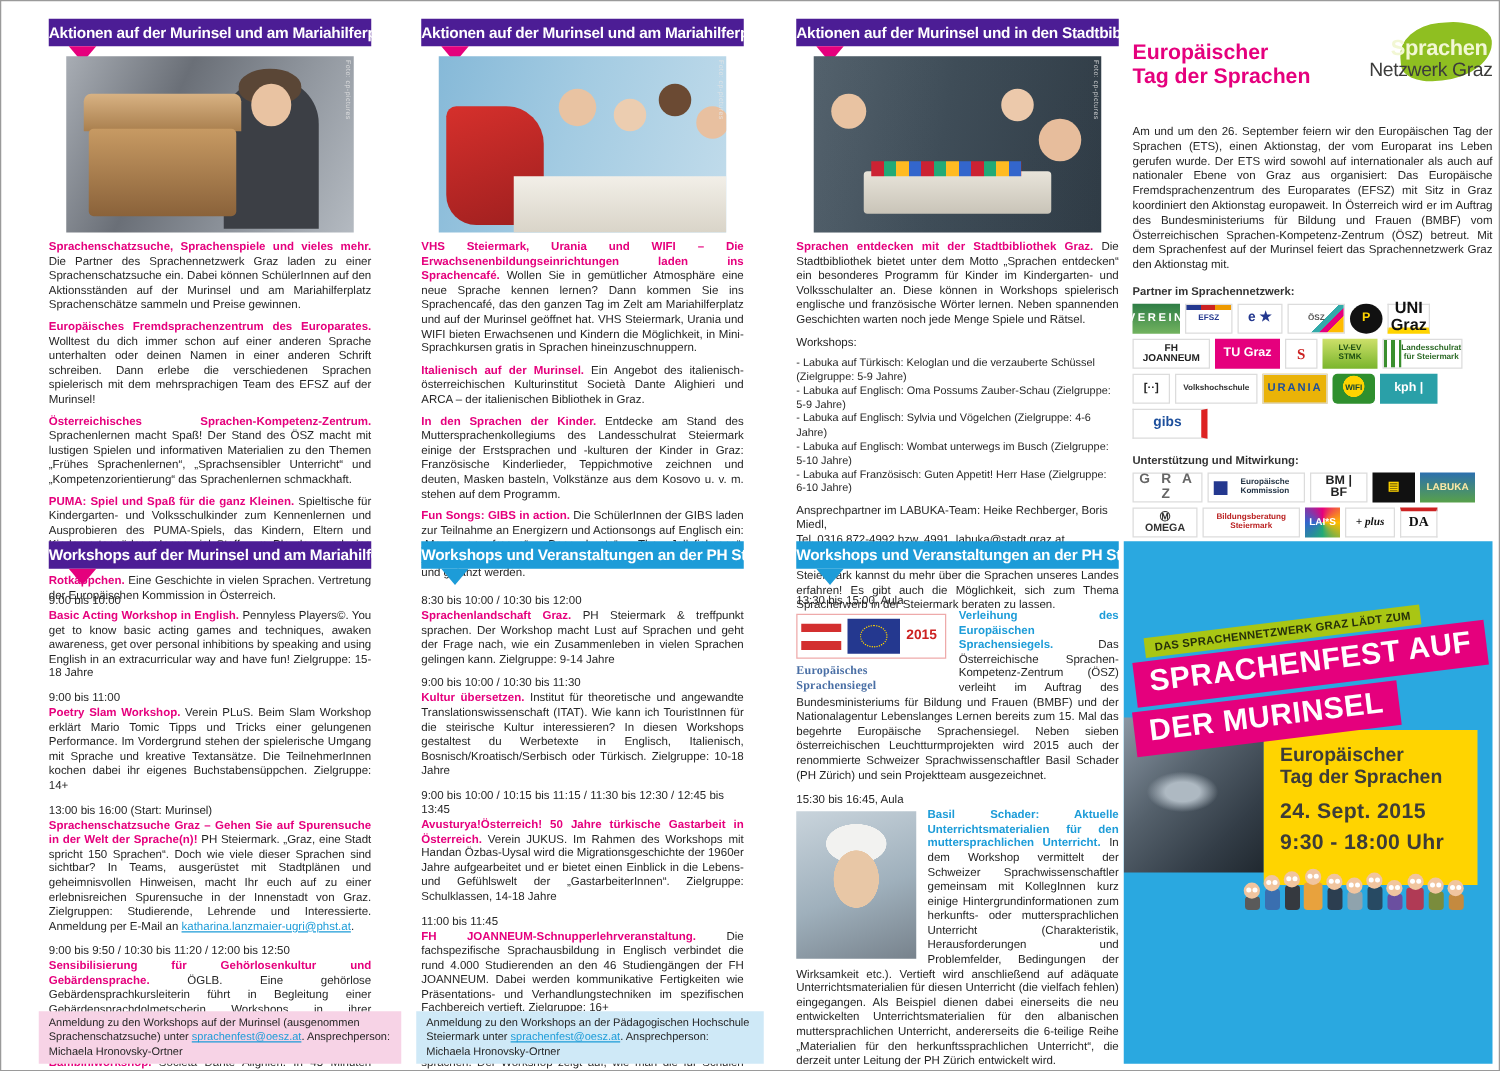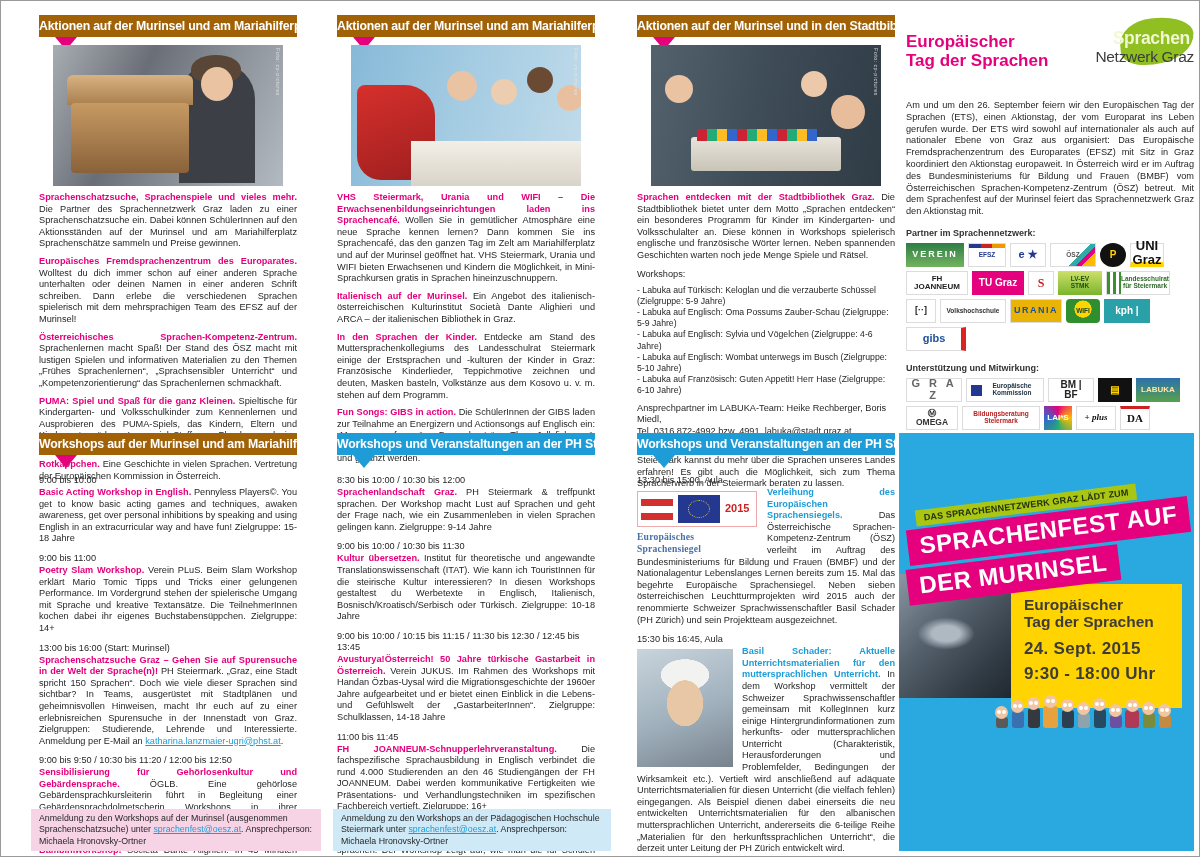--- a/index.html
+++ b/index.html
@@ -3,21 +3,21 @@
 <meta charset="utf-8">
 <style>
   html,body{margin:0;padding:0;background:#e8e8e8;}
   .page{position:relative;width:1200px;height:857px;background:#fff;border:1px solid #9a9a9a;box-sizing:border-box;
         font-family:"Liberation Sans",sans-serif;color:#262626;overflow:hidden;}
   .col{position:absolute;top:14px;width:258px;}
   #tc1{left:38px}#tc2{left:336px}#tc3{left:636px}
   .botcol{position:absolute;top:432px;width:258px;}
   #bc1{left:38px}#bc2{left:336px}#bc3{left:636px}
   .hdr{height:22px;line-height:22px;text-align:center;color:#fff;font-weight:bold;font-size:12.3px;position:relative;letter-spacing:-.2px;white-space:nowrap}
-  .hdr.pink{background:#a16207}.hdr.blue{background:#1d9cd8}
+  .hdr.pink{background:#4c1d95}.hdr.blue{background:#1d9cd8}
   .hdr:after{content:"";position:absolute;top:22px;left:16px;border-left:11px solid transparent;border-right:11px solid transparent}
   .hdr.pink:after{border-top:13px solid #e5007d}
   .hdr.blue:after{border-top:13px solid #1d9cd8}
   .photo{height:141px;margin:8px 0 0 14px;width:230px;position:relative;overflow:hidden;background:#888}
   .credit{position:absolute;top:3px;right:2px;writing-mode:vertical-rl;font-size:5.5px;color:#e6e6e6;letter-spacing:.4px;opacity:.85}
   .shape{position:absolute}
   .ph1{background:linear-gradient(115deg,#a8adb4 0%,#6a6f77 35%,#8d939b 65%,#b4bac1 100%)}
   .ph1 .chest{left:18px;top:58px;width:118px;height:70px;background:linear-gradient(#c79a63,#8a623a);border-radius:4px}
   .ph1 .lid{left:14px;top:30px;width:126px;height:30px;background:linear-gradient(#d8b283,#a97f4e);border-radius:6px 6px 0 0}
   .ph1 .person{right:28px;top:18px;width:76px;height:120px;background:#3c3f45;border-radius:36px 36px 0 0}
@@ -51,21 +51,21 @@
   .info{position:absolute;left:905px;top:25px;width:288px}
   .info h1{margin:6px 0 0;font-size:17px;line-height:1.12;color:#e5007d;font-weight:bold}
   .snlogo{position:absolute;right:0;top:0;width:132px;height:58px}
   .snlogo .blob{position:absolute;right:0px;top:-8px;width:74px;height:46px;background:#8fbf21;border-radius:48% 52% 62% 38%/58% 42% 66% 34%;transform:rotate(-5deg)}
   .snlogo .w1{position:absolute;right:4px;top:2px;font-size:17.5px;font-weight:bold;color:#f2f7d4;letter-spacing:-.3px}
   .snlogo .w2{position:absolute;right:0px;top:22px;font-size:15.5px;color:#3c3c3b;letter-spacing:-.3px}
   .intro{margin:30px 0 0;font-size:9.2px;line-height:11.8px;text-align:justify}
   .loglabel{margin:10px 0 3px;font-size:9px;font-weight:bold;color:#333}
   .lrow{display:flex;flex-wrap:wrap;align-items:center}
   .chip{display:inline-flex;align-items:center;justify-content:center;text-align:center;margin:2px 4px 2px 0;height:24px;padding:1px 4px;font-size:6.5px;font-weight:bold;box-sizing:border-box;line-height:1.05}
-  .c-verein{background:linear-gradient(#2f7d46,#72b35f);color:#fff;width:58px;font-size:9px;letter-spacing:2px}
+  .c-verein{background:linear-gradient(#2f7d46,#72b35f);color:#fff;width:38px;font-size:9px;letter-spacing:2px}
   .c-efsz{border:1px solid #dcdcdc;color:#24388f;width:38px;background:
      linear-gradient(90deg,#24388f 32%,#c22 32% 65%,#e90 65%) top/100% 4px no-repeat,#fff}
   .c-coe{border:1px solid #dcdcdc;color:#24388f;width:36px;font-size:11px;background:#fff}
   .c-oesz{border:1px solid #dcdcdc;color:#555;width:46px;background:linear-gradient(135deg,#fff 60%,#3aa 60% 70%,#e5007d 70% 80%,#fb0 80%)}
   .c-ph{background:#111;color:#ffd400;width:26px;border-radius:50%;font-size:10px}
   .c-uni{background:#fff;border:1px solid #dcdcdc;color:#111;width:34px;font-size:13px;border-bottom:5px solid #ffd400}
   .c-fhj{background:#fff;border:1px solid #dcdcdc;color:#222;width:62px;font-size:8px}
   .c-tu{background:#e5007d;color:#fff;width:52px;font-size:10px}
   .c-stadtS{background:#fff;border:1px solid #dcdcdc;color:#c22;width:26px;font-size:12px;font-family:"Liberation Serif",serif}
   .c-lvev{background:linear-gradient(#cde06a,#7ab52c);color:#1d4d12;width:44px}

